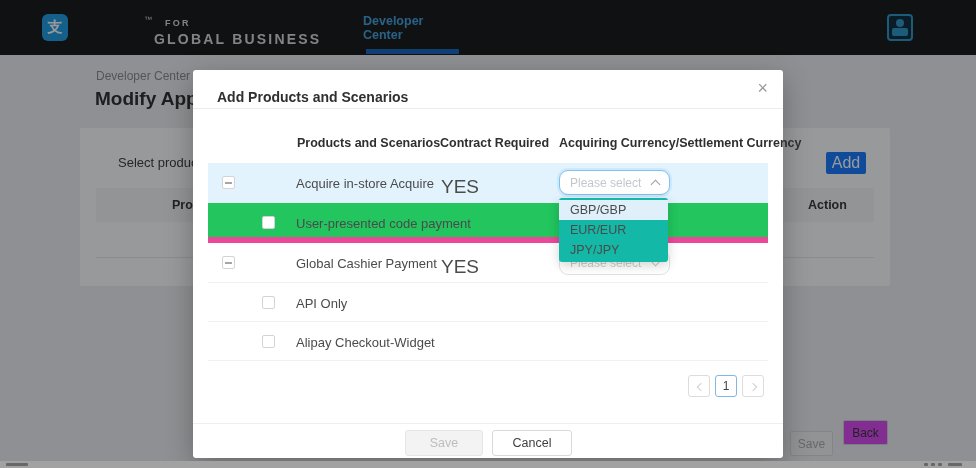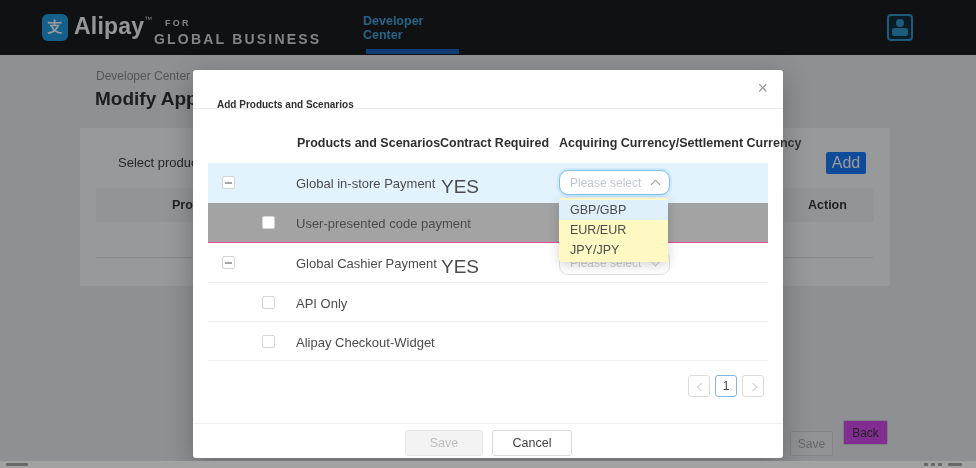--- a/index.html
+++ b/index.html
@@ -52,30 +52,30 @@
   .sm1 { left:6px; top:2px; width:22px; height:3px; }
   .sm2 { left:924px; top:2px; width:4px; height:3px; }
   .sm3 { left:931px; top:2px; width:4px; height:3px; }
   .sm4 { left:938px; top:2px; width:4px; height:3px; }
   .sm5 { left:948px; top:2px; width:14px; height:3px; }
 
   
   .modal { position:absolute; left:193px; top:70px; width:590px; height:388px; background:#fff;
     border-radius:3px; box-shadow:0 8px 28px rgba(0,0,0,0.28); }
   .modal-header { position:absolute; left:0; top:0; width:590px; height:38px; border-bottom:1px solid #ececec; }
-  .modal-title { position:absolute; left:24px; top:16px; line-height:38px; font-size:10px; font-weight:600; color:#2f2f2f; }
+  .modal-title { position:absolute; left:24px; top:8px; line-height:38px; font-size:14px; font-weight:600; color:#2f2f2f; }
   .modal-close { position:absolute; right:15px; top:0; line-height:36px; font-size:18px; color:#9a9a9a; cursor:pointer; }
 
   .mthead { position:absolute; left:15px; top:53px; width:560px; height:40px; border-bottom:1px solid #a21caf; }
   .mth { position:absolute; top:13px; font-size:12.5px; font-weight:bold; color:#2f2f2f; white-space:nowrap; }
   .th-products { left:89px; } .th-contract { left:232px; } .th-currency { left:351px; }
 
   .mrow { position:absolute; left:15px; width:560px; box-sizing:border-box; }
   .r1 { top:93px;  height:40px; background:#e3f3fd; }
-  .r2 { top:133px; height:40px; background:#a3a3a3; border-bottom:1px solid #ec4899; }
+  .r2 { top:133px; height:40px; background:#22c55e; border-bottom:6px solid #ec4899; }
   .r3 { top:173px; height:40px; border-bottom:1px solid #f0f0f0; }
   .r4 { top:213px; height:39px; border-bottom:1px solid #f0f0f0; }
   .r5 { top:252px; height:39px; border-bottom:1px solid #f0f0f0; }
 
   .cb { position:absolute; top:13px; width:13px; height:13px; border:1px solid #d4d4d4; border-radius:2px;
     background:#fff; box-sizing:border-box; cursor:pointer; }
   .cb.parent { left:14px; } .cb.child { left:54px; }
   .cb .dash { position:absolute; left:2px; top:5px; width:7px; height:1.5px; background:#a6a6a6; }
   .row-label { position:absolute; left:88px; top:13px; font-size:13px; color:#4b4b4b; white-space:nowrap; }
   .row-contract { position:absolute; left:233px; top:13px; font-size:19px; color:#4b4b4b; }
@@ -83,21 +83,21 @@
   .select { position:absolute; left:351px; top:7px; width:111px; height:25px; border:1px solid #d9d9d9;
     border-radius:9px; background:#fff; box-sizing:border-box; cursor:pointer; }
   .select.focused { border-color:#7fc0ee; box-shadow:0 0 0 2px rgba(24,144,255,0.10); }
   .select.muted { border-color:#e2e2e2; }
   .select .ph { position:absolute; left:10px; top:5px; font-size:12px; color:#c3c7cc; }
   .select.muted .ph { color:#cdcdcd; }
   .caret { position:absolute; right:10px; width:6px; height:6px; border-right:1.3px solid #9aa0a6; border-bottom:1.3px solid #9aa0a6; }
   .caret.up { top:10px; transform:rotate(-135deg); }
   .caret.down { top:7px; transform:rotate(45deg); border-color:#c9c9c9; }
 
-  .dropdown { position:absolute; left:366px; top:128px; width:109px; height:64px; background:#fef9c3; border-radius:3px;
+  .dropdown { position:absolute; left:366px; top:128px; width:109px; height:64px; background:#14b8a6; border-radius:3px;
     box-shadow:0 3px 12px rgba(0,0,0,0.18); z-index:5; padding:2px 0; box-sizing:border-box; }
   .dd-opt { height:20px; line-height:20px; padding-left:11px; font-size:12.5px; color:#4b4b4b; cursor:pointer; }
   .dd-opt.active { background:#dff0fb; }
 
   .pg-btn { position:absolute; top:305px; width:22px; height:22px; border:1px solid #dcdcdc; border-radius:3px;
     background:#fff; box-sizing:border-box; cursor:pointer; }
   .pg-prev { left:495px; } .pg-next { left:549px; }
   .pg-cur { position:absolute; top:305px; left:522px; width:22px; height:22px; border:1px solid #7fb8e8;
     border-radius:3px; background:#fff; box-sizing:border-box; color:#444; font-size:12px;
     display:flex; align-items:center; justify-content:center; cursor:pointer; }
@@ -111,21 +111,20 @@
   .m-cancel { position:absolute; left:299px; top:360px; width:80px; height:26px; background:#fff;
     border:1px solid #d9d9d9; border-radius:3px; color:#3f3f3f; font-size:12.5px; }
 </style>
 </head>
 <body>
 
 <div class="screen">
 
   <div class="appbar">
     <div class="logo-mark">支</div>
-    <div class="brand">Alipay</div>
     <div class="tm">™</div>
     <div class="brand-sub1">FOR</div>
     <div class="brand-sub2">GLOBAL BUSINESS</div>
     <div class="nav-item">Developer Center</div>
     <div class="nav-underline"></div>
     <div class="avatar">
       <div class="head"></div>
       <div class="torso"></div>
     </div>
   </div>
@@ -157,21 +156,21 @@
     <div class="mthead">
       <div class="mth th-products">Products and Scenarios</div>
       <div class="mth th-contract">Contract Required</div>
       <div class="mth th-currency">Acquiring Currency/Settlement Currency</div>
     </div>
 
     <div class="mrow r1">
       <span class="cb parent">
           <span class="dash"></span>
         </span>
-      <span class="row-label">Global in-store Payment</span>
+      <span class="row-label">Acquire in-store Acquire</span>
       <span class="row-contract">YES</span>
       <div class="select focused">
         <span class="ph">Please select</span>
         <span class="caret up"></span>
       </div>
     </div>
 
     <div class="mrow r2">
       <span class="cb child"></span>
       <span class="row-label">User-presented code payment</span>

